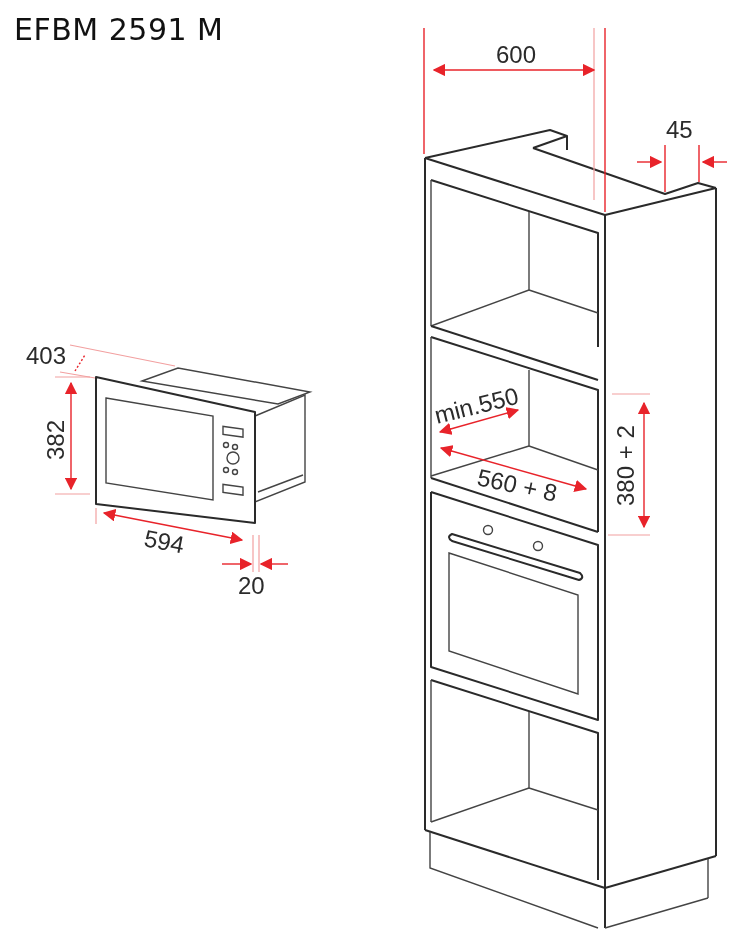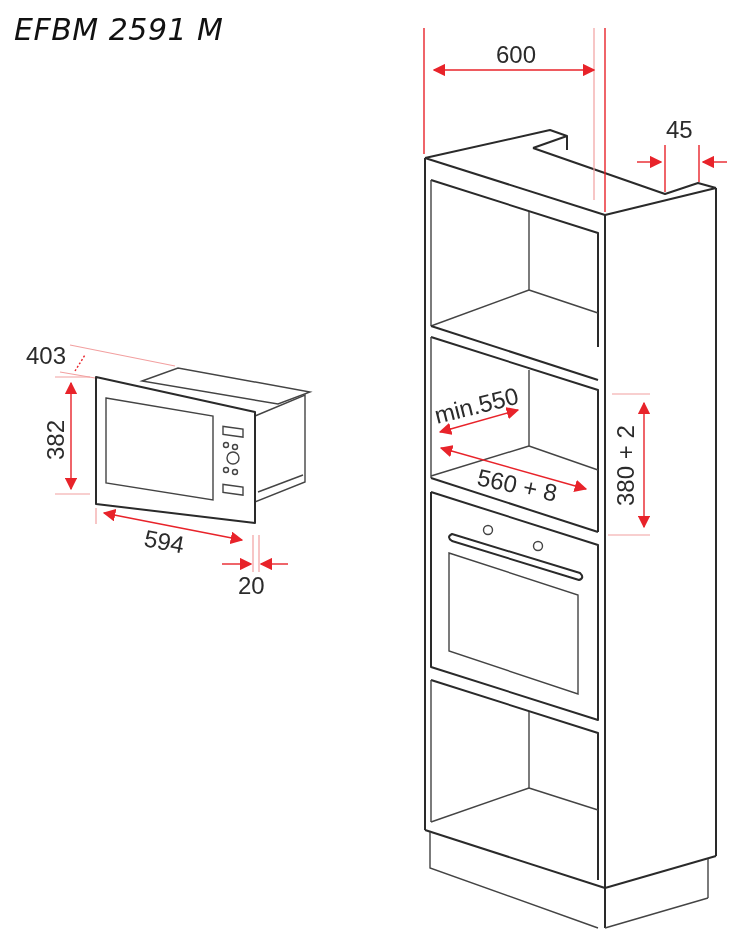--- a/index.html
+++ b/index.html
@@ -1,17 +1,17 @@
 <!DOCTYPE html>
 <html><head>
 <meta charset="utf-8">
 <style>
   html, body { margin: 0; padding: 0; background: #ffffff; }
   body { width: 744px; height: 938px; position: relative; overflow: hidden; font-family: "Liberation Sans", sans-serif; }
-  .title { position: absolute; left: 14px; top: 12px; font-size: 30px; color: #111111; letter-spacing: 0.5px; font-family: "DejaVu Sans", sans-serif; font-style: italic; }
+  .title { position: absolute; left: 14px; top: 12px; font-size: 30px; color: #111111; letter-spacing: 0.5px; font-family: "DejaVu Sans", sans-serif; }
   svg { position: absolute; left: 0; top: 0; }
   .ln { stroke: #2a2a2a; stroke-width: 2; fill: none; stroke-linejoin: round; }
   .ln-thin { stroke: #444; stroke-width: 1.4; fill: none; }
   .dim { stroke: #e8232a; stroke-width: 1.4; fill: none; }
   .dim-light { stroke: #f2a0a0; stroke-width: 1.2; fill: none; }
   .arrow { fill: #e8232a; }
   .lbl { font-family: "Liberation Sans", sans-serif; font-size: 24px; fill: #2b2b2b; }
 </style>
 </head>
 <body>

